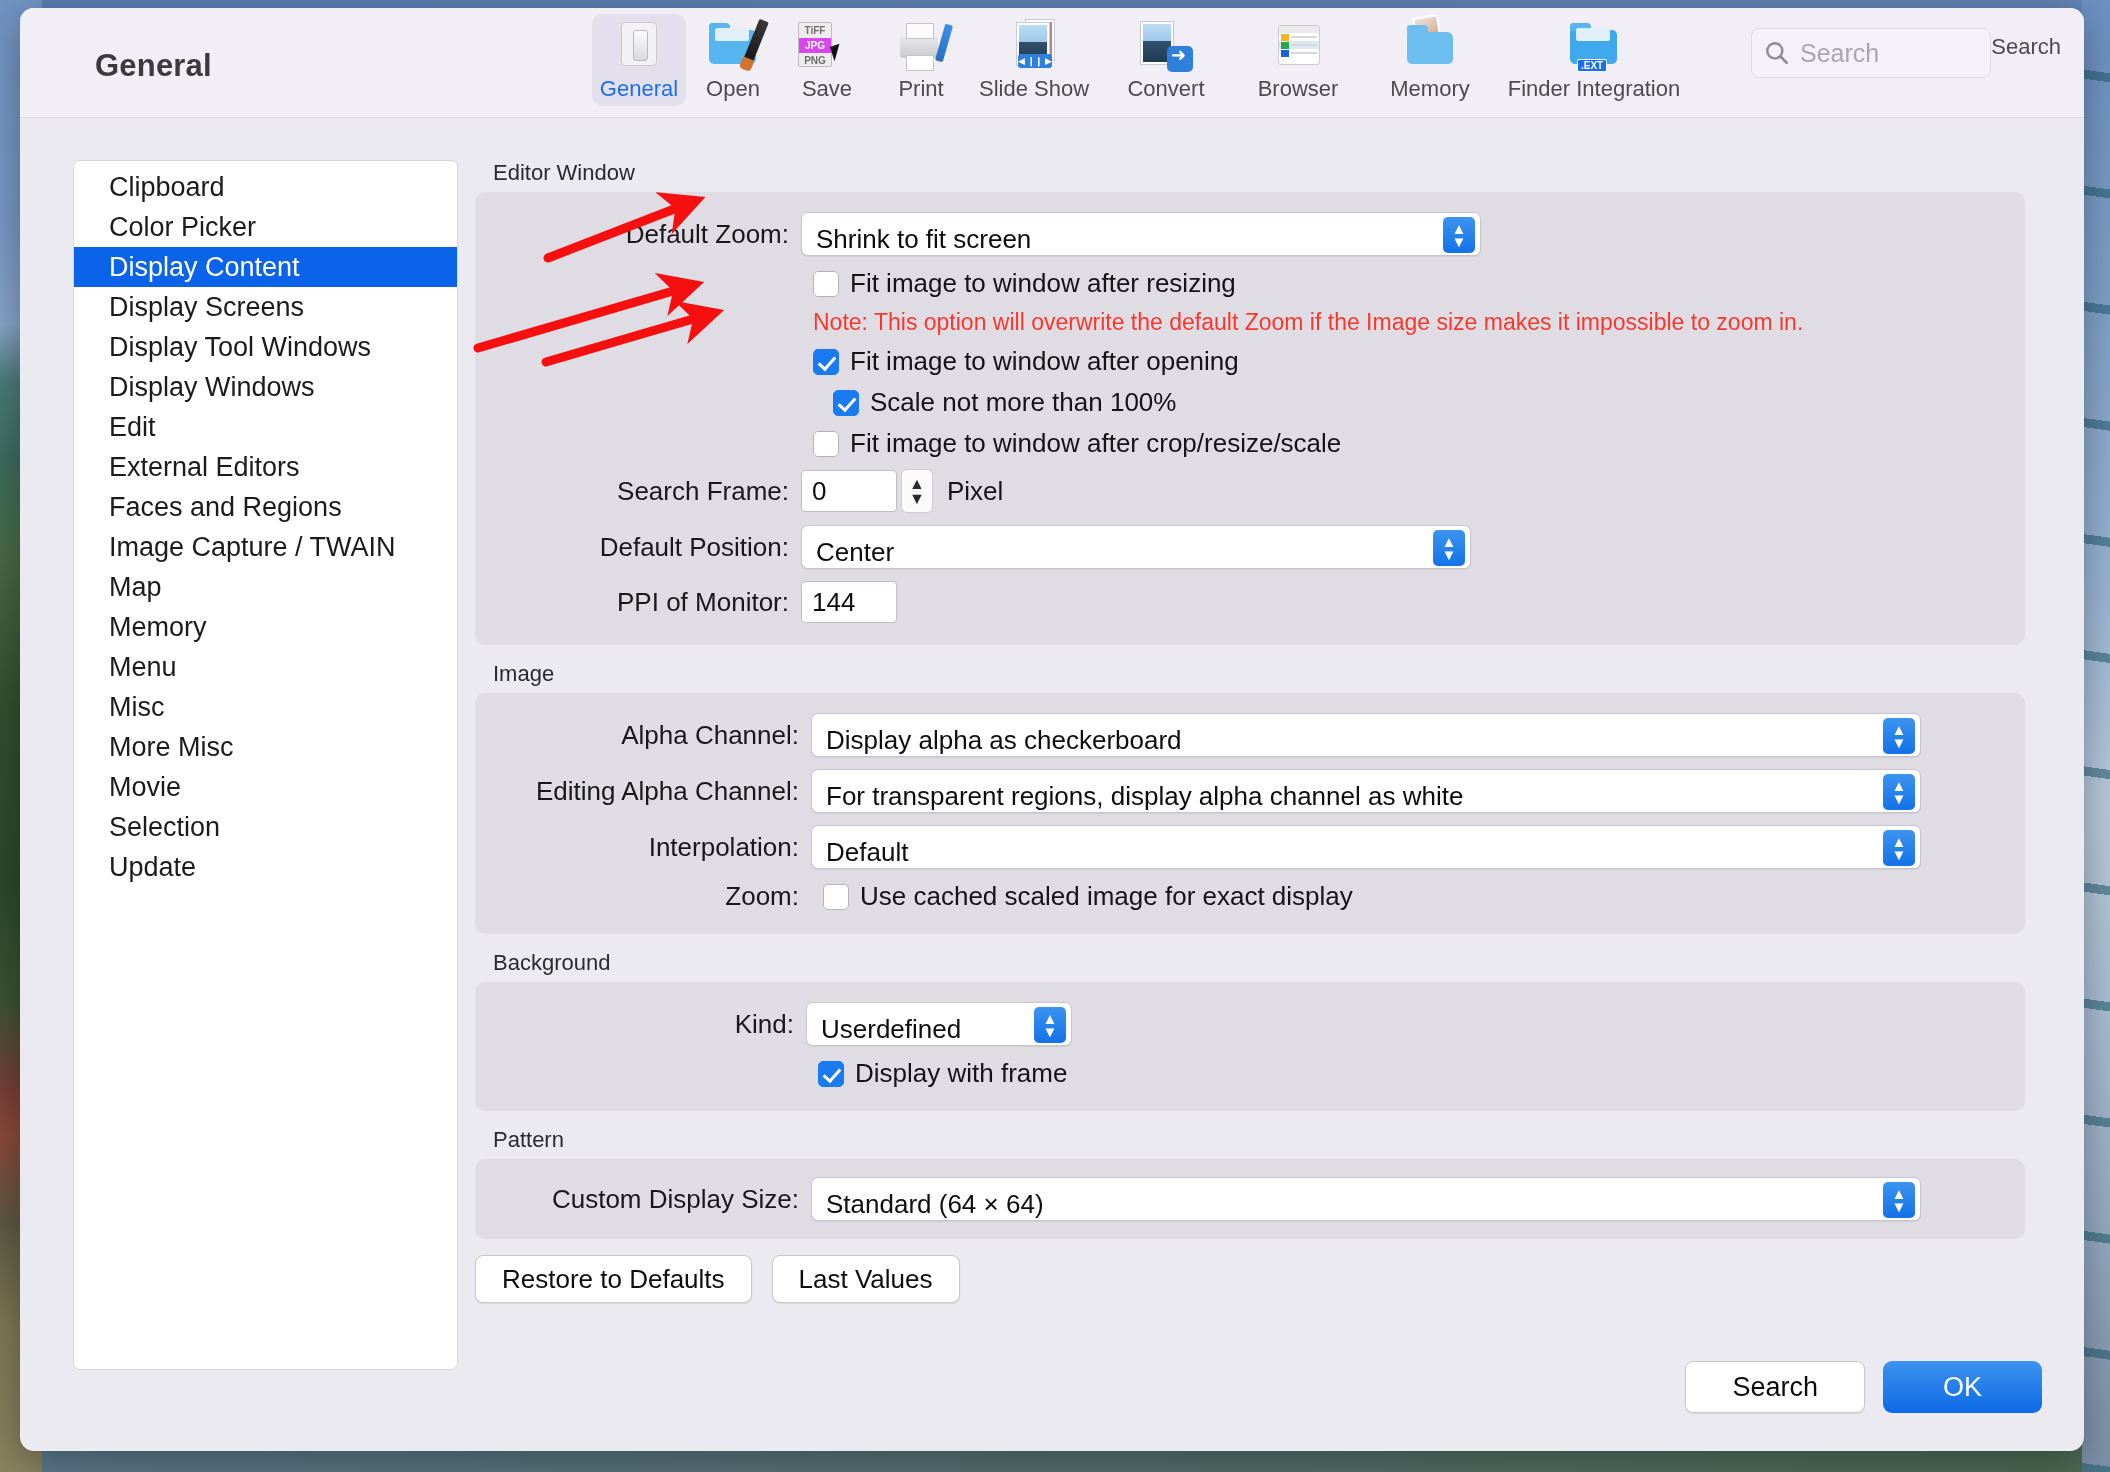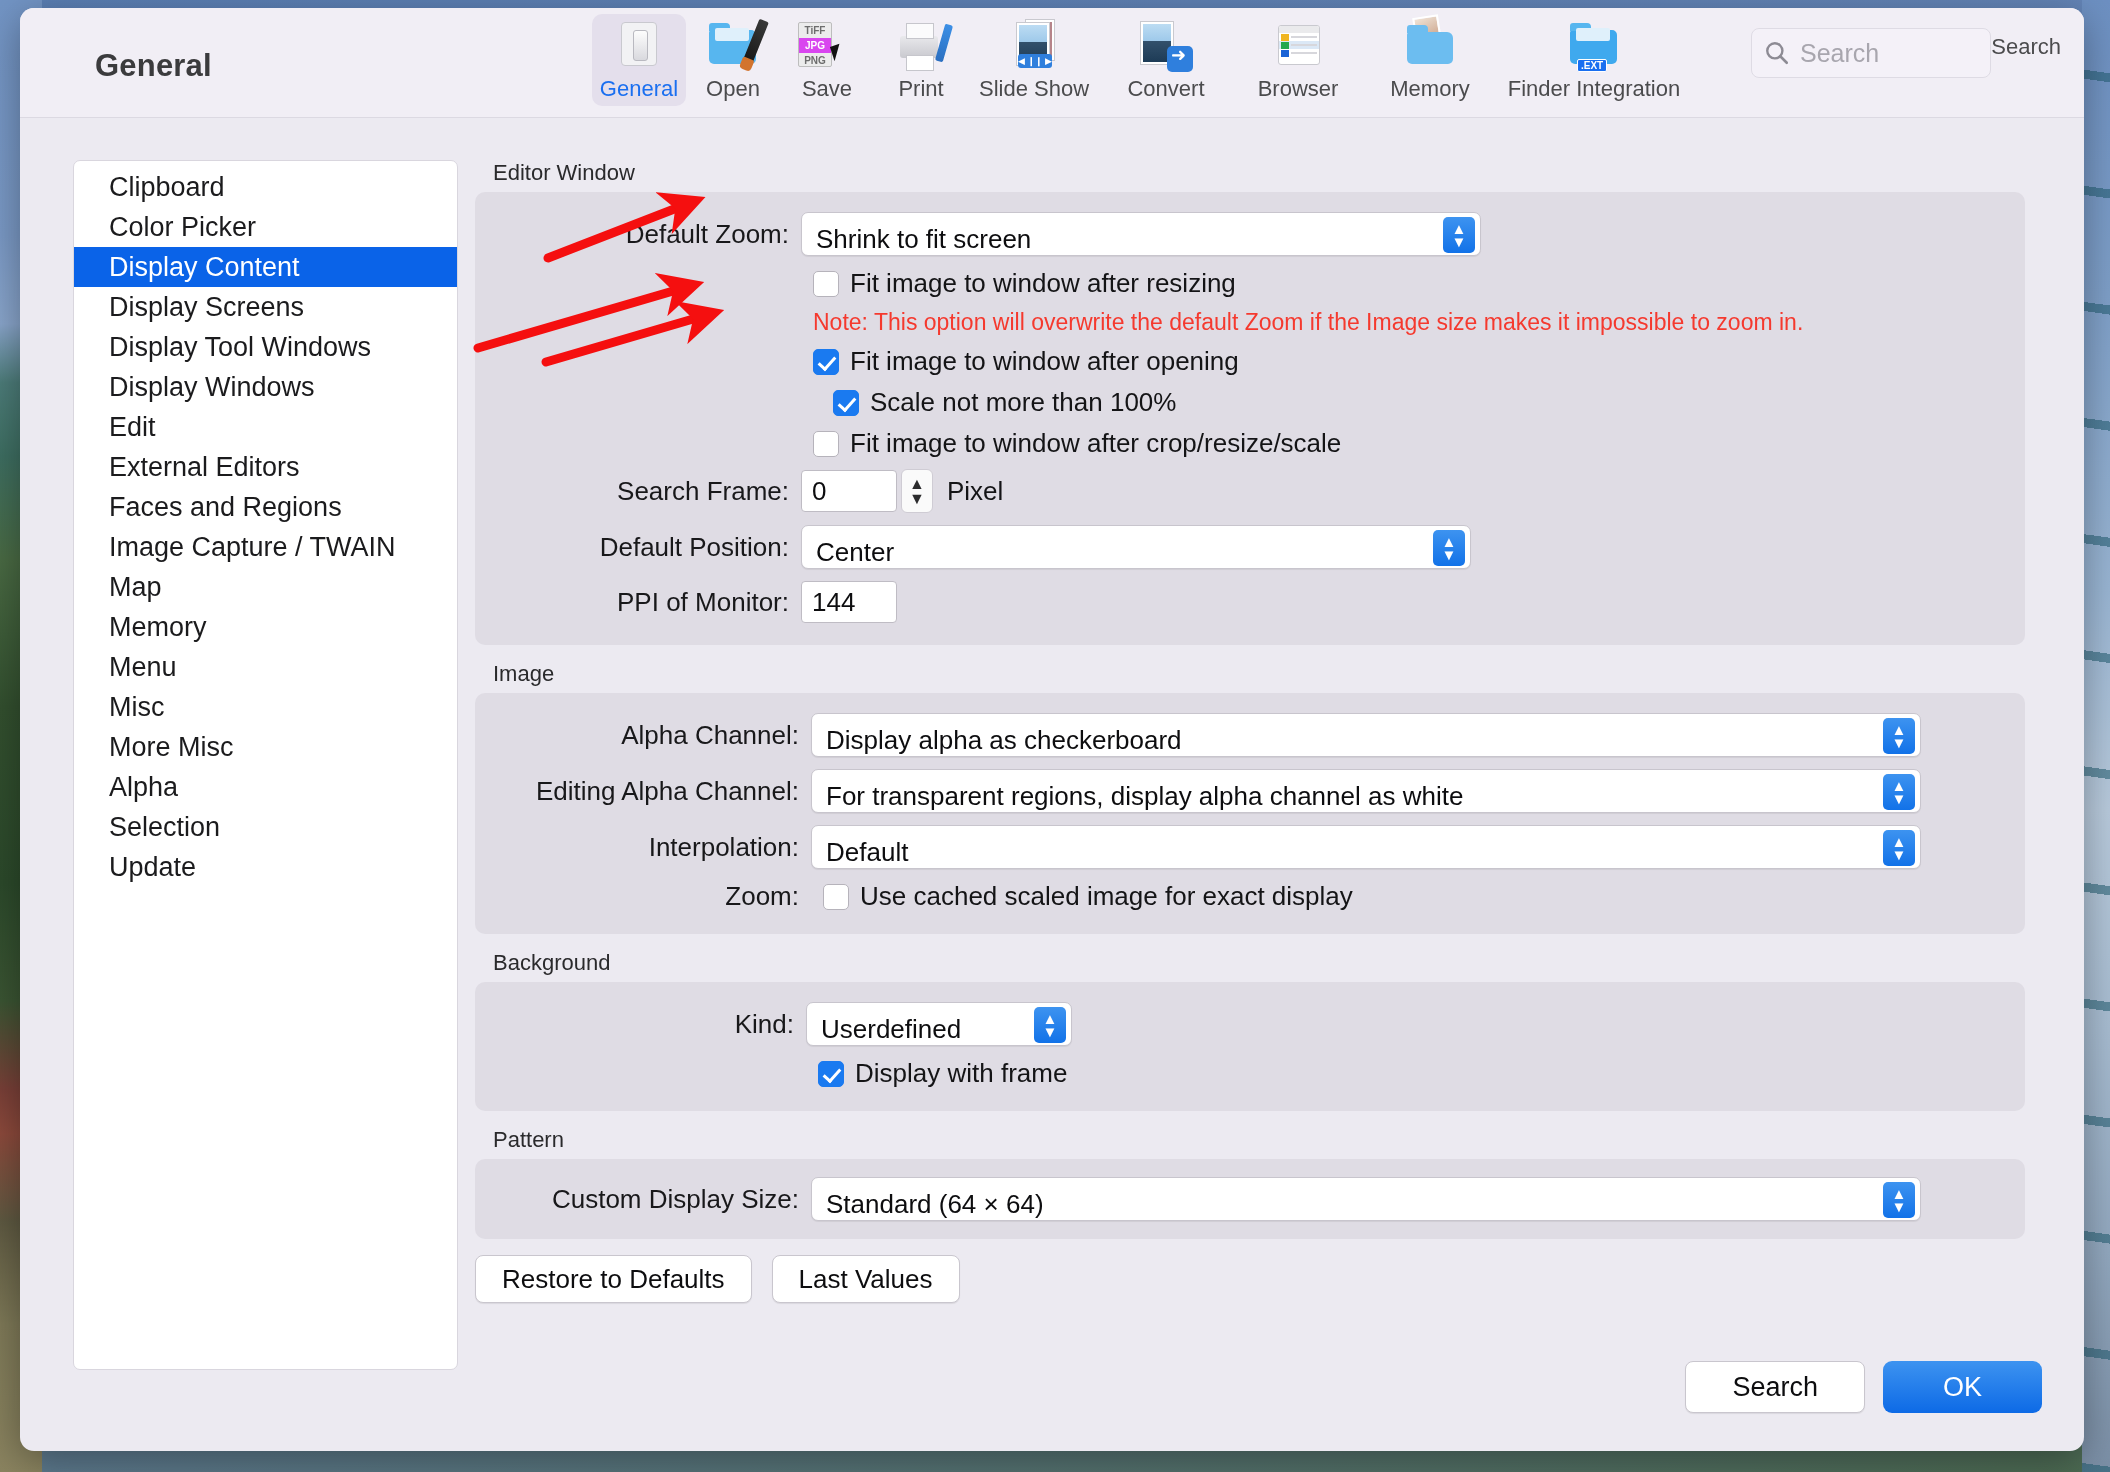--- a/index.html
+++ b/index.html
@@ -382,21 +382,21 @@
       <div class="side-item">Display Windows</div>
       <div class="side-item">Edit</div>
       <div class="side-item">External Editors</div>
       <div class="side-item">Faces and Regions</div>
       <div class="side-item">Image Capture / TWAIN</div>
       <div class="side-item">Map</div>
       <div class="side-item">Memory</div>
       <div class="side-item">Menu</div>
       <div class="side-item">Misc</div>
       <div class="side-item">More Misc</div>
-      <div class="side-item">Alpha</div>
+      <div class="side-item">Movie</div>
       <div class="side-item">Selection</div>
       <div class="side-item">Update</div>
     </div>
 
     <div class="content">
 
       <div class="group">
         <div class="group-title">Editor Window</div>
         <div class="group-box">
 

